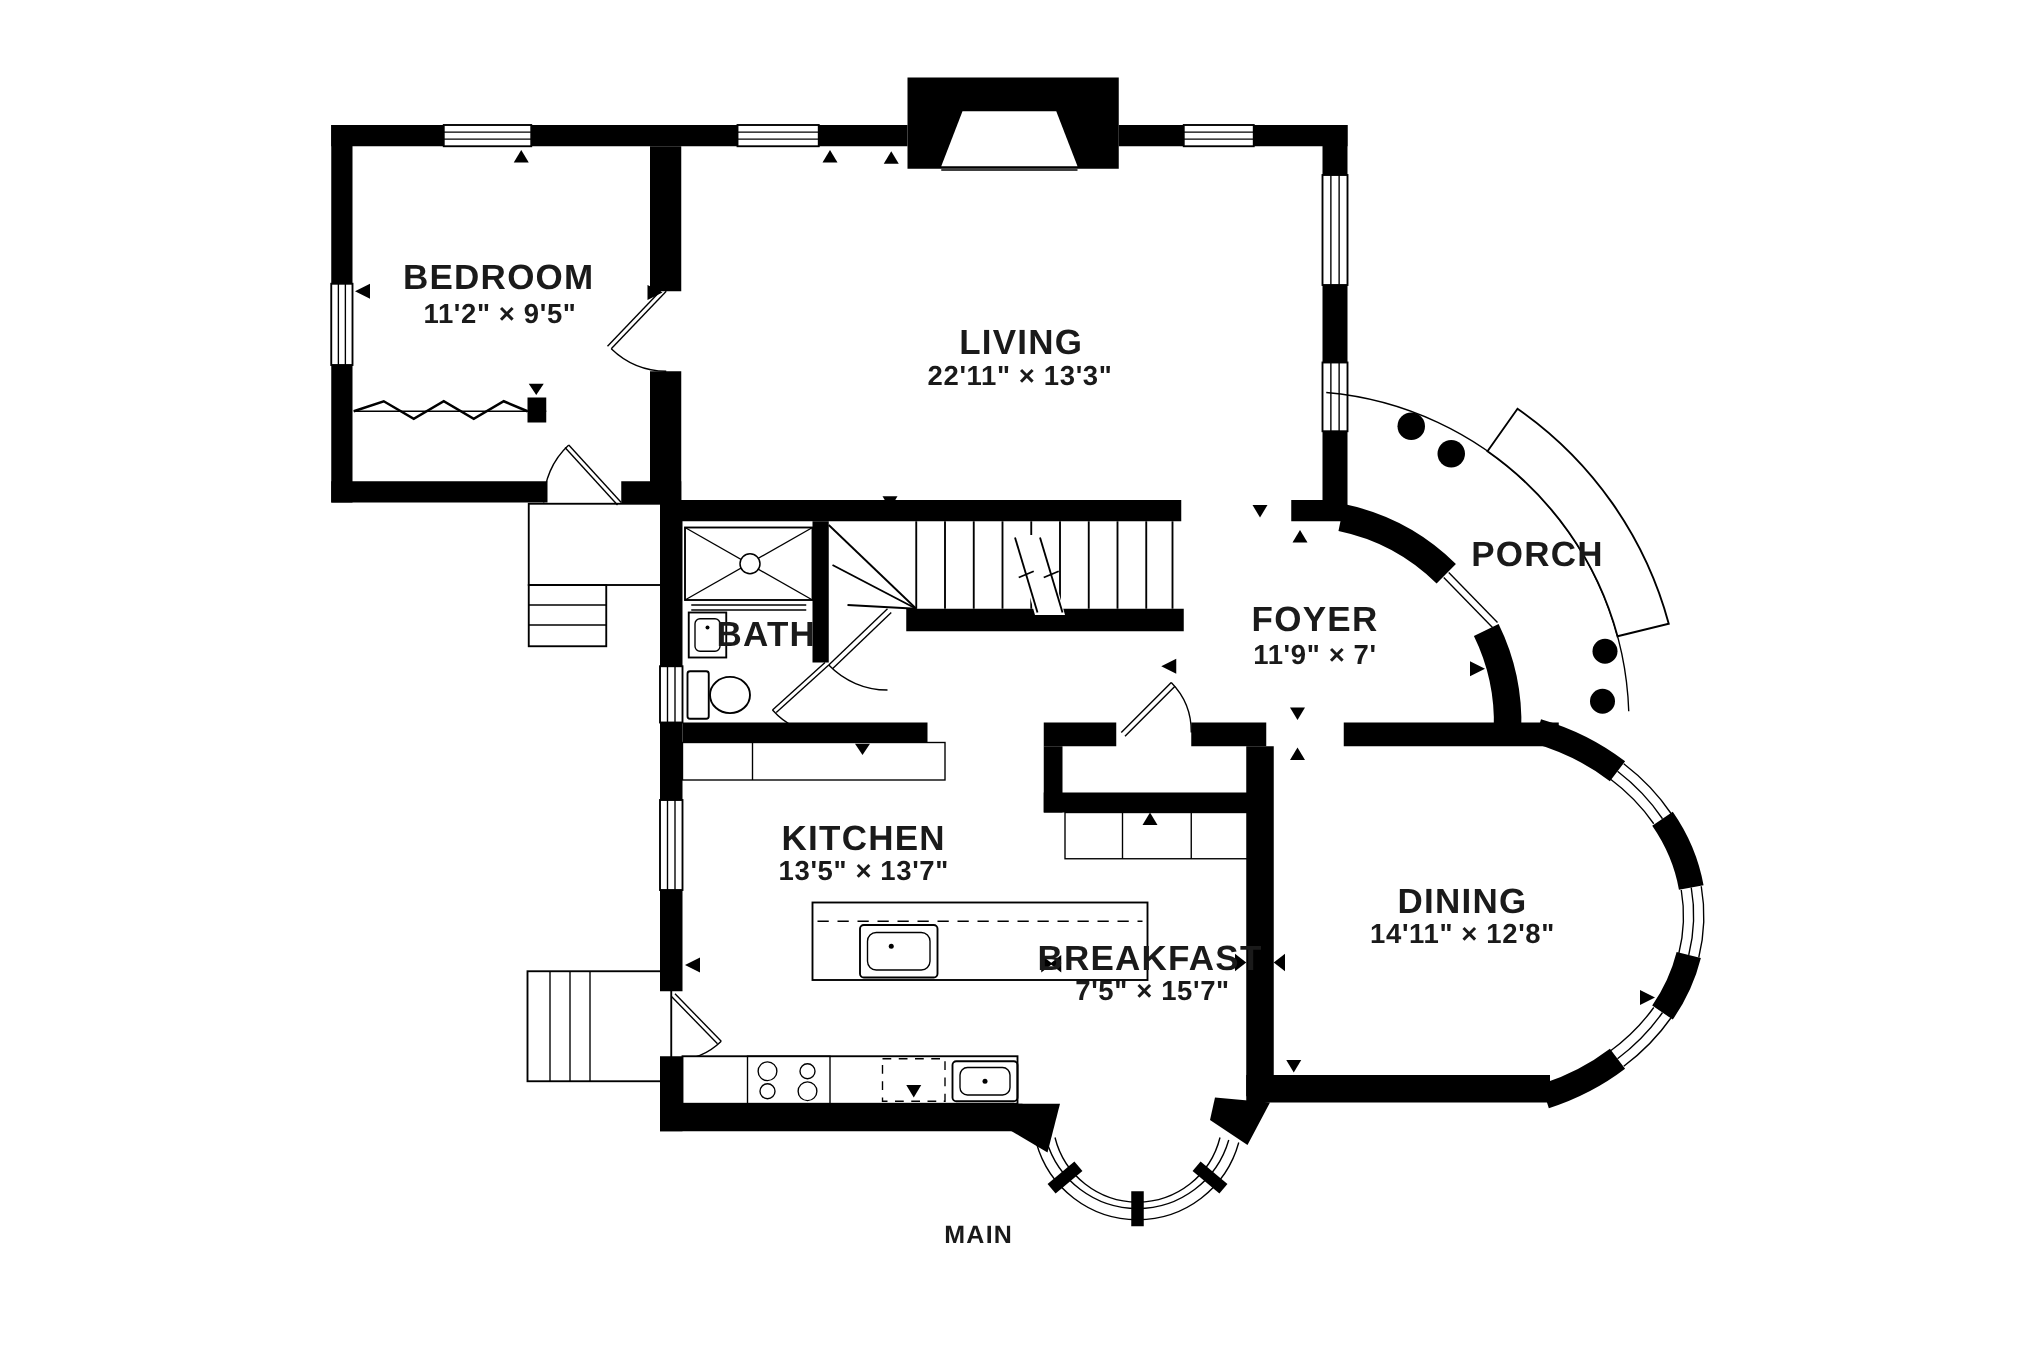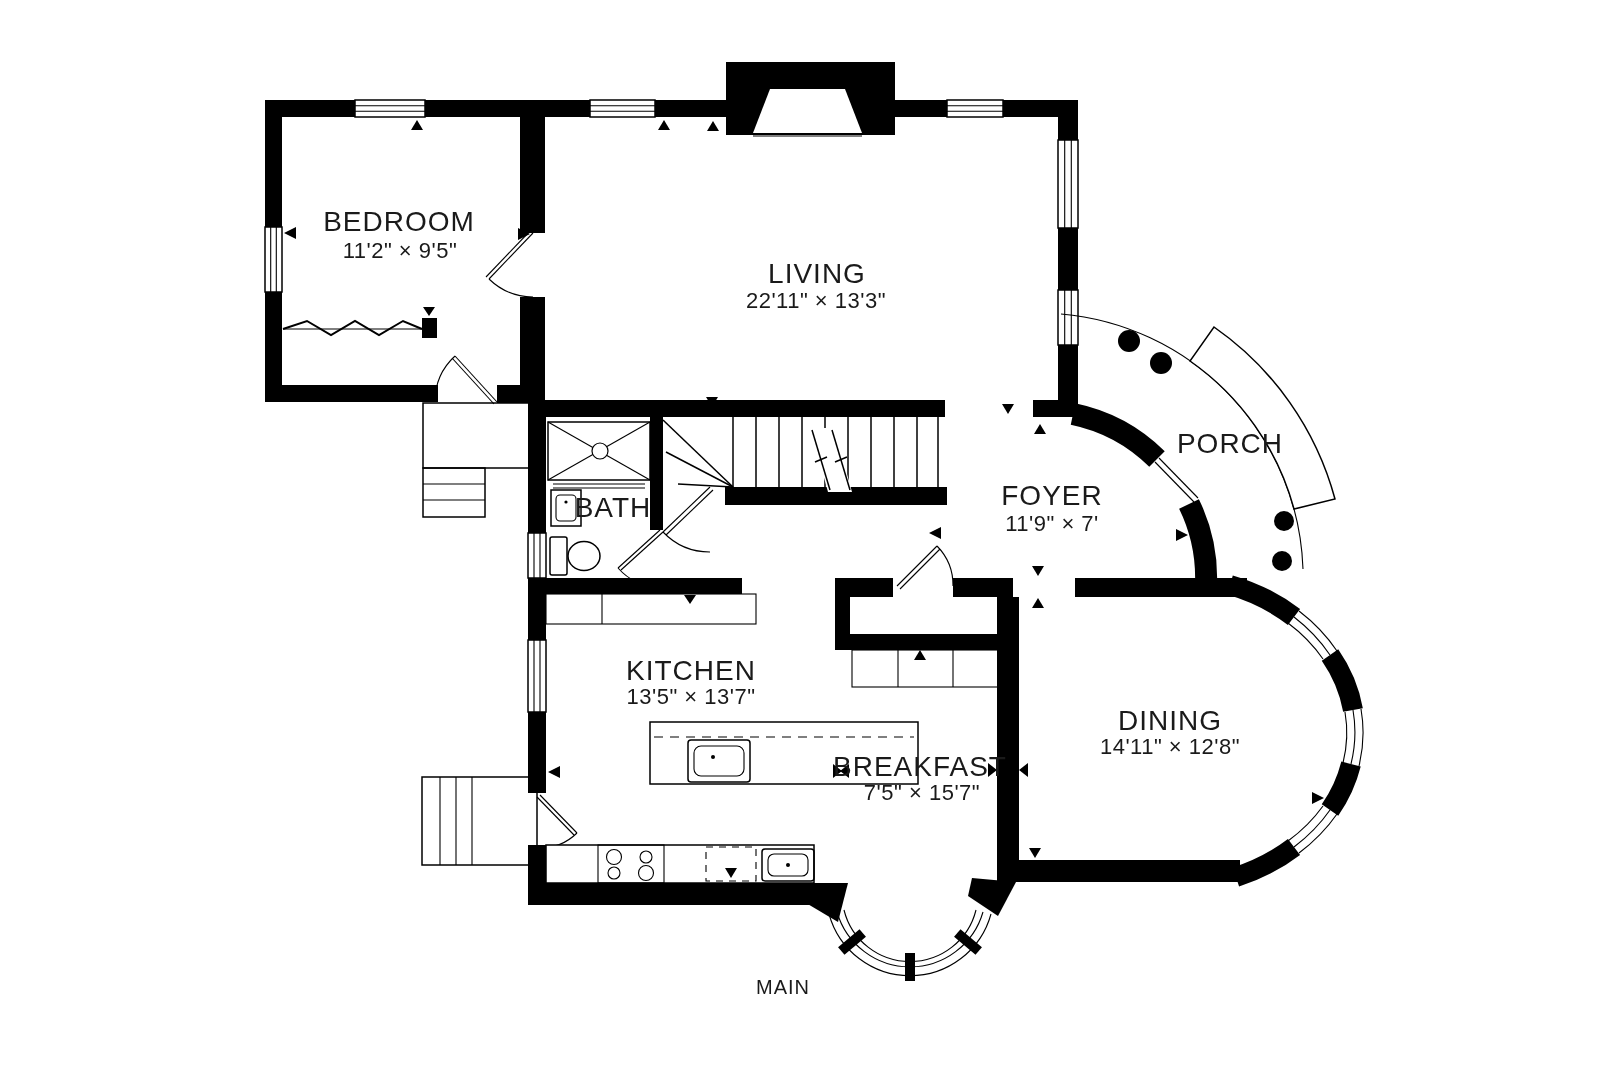--- a/index.html
+++ b/index.html
@@ -1,17 +1,17 @@
 <!DOCTYPE html>
 <html><head>
 <meta charset="utf-8">
 <style>
   html,body{margin:0;padding:0;background:#ffffff;}
   .canvas{position:relative;width:1404px;height:1080px;background:#ffffff;overflow:hidden;
-          font-family:"Liberation Sans", sans-serif;}
+          font-family:"Liberation Sans", sans-serif;font-weight:bold;}
   svg{display:block;}
   .room-name{font-family:"Liberation Sans",sans-serif;font-size:28px;letter-spacing:1px;fill:#1a1a1a;}
   .room-dims{font-family:"Liberation Sans",sans-serif;font-size:22px;letter-spacing:0.5px;fill:#1a1a1a;}
   .floor-name{font-family:"Liberation Sans",sans-serif;font-size:20px;letter-spacing:1px;fill:#1a1a1a;}
   .thin{stroke:#000;stroke-width:1.5;fill:none;}
   .thin-f{stroke:#000;stroke-width:1.5;fill:#fff;}
   .hair{stroke:#000;stroke-width:1.1;fill:none;}
   .wall{fill:#000;stroke:none;}
   .warc{stroke:#000;fill:none;}
 </style>

